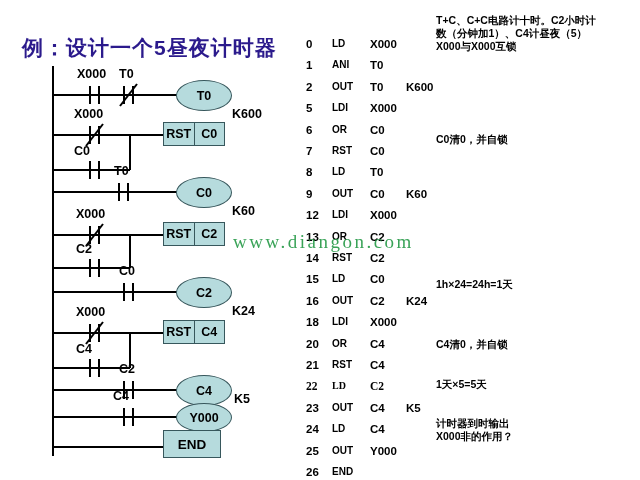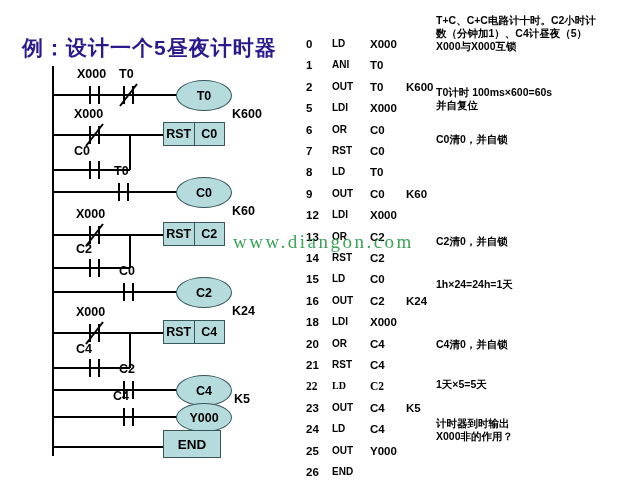--- a/index.html
+++ b/index.html
@@ -345,29 +345,22 @@
         <span class="il-b"></span>
       </div>
     </div>
 
   <div id="notes">
       <div class="note" style="top: 14px;">
         <div>T+C、C+C电路计十时。C2小时计</div>
         <div>数（分钟加1）、C4计昼夜（5）</div>
         <div>X000与X000互锁</div>
       </div>
-      <div class="note" style="top: 86px;">
-        <div>T0计时  100ms×600=60s</div>
-        <div>并自复位</div>
-      </div>
       <div class="note" style="top: 133px;">
         <div>C0清0，并自锁</div>
-      </div>
-      <div class="note" style="top: 235px;">
-        <div>C2清0，并自锁</div>
       </div>
       <div class="note" style="top: 278px;">
         <div>1h×24=24h=1天</div>
       </div>
       <div class="note" style="top: 338px;">
         <div>C4清0，并自锁</div>
       </div>
       <div class="note" style="top: 378px;">
         <div>1天×5=5天</div>
       </div>

